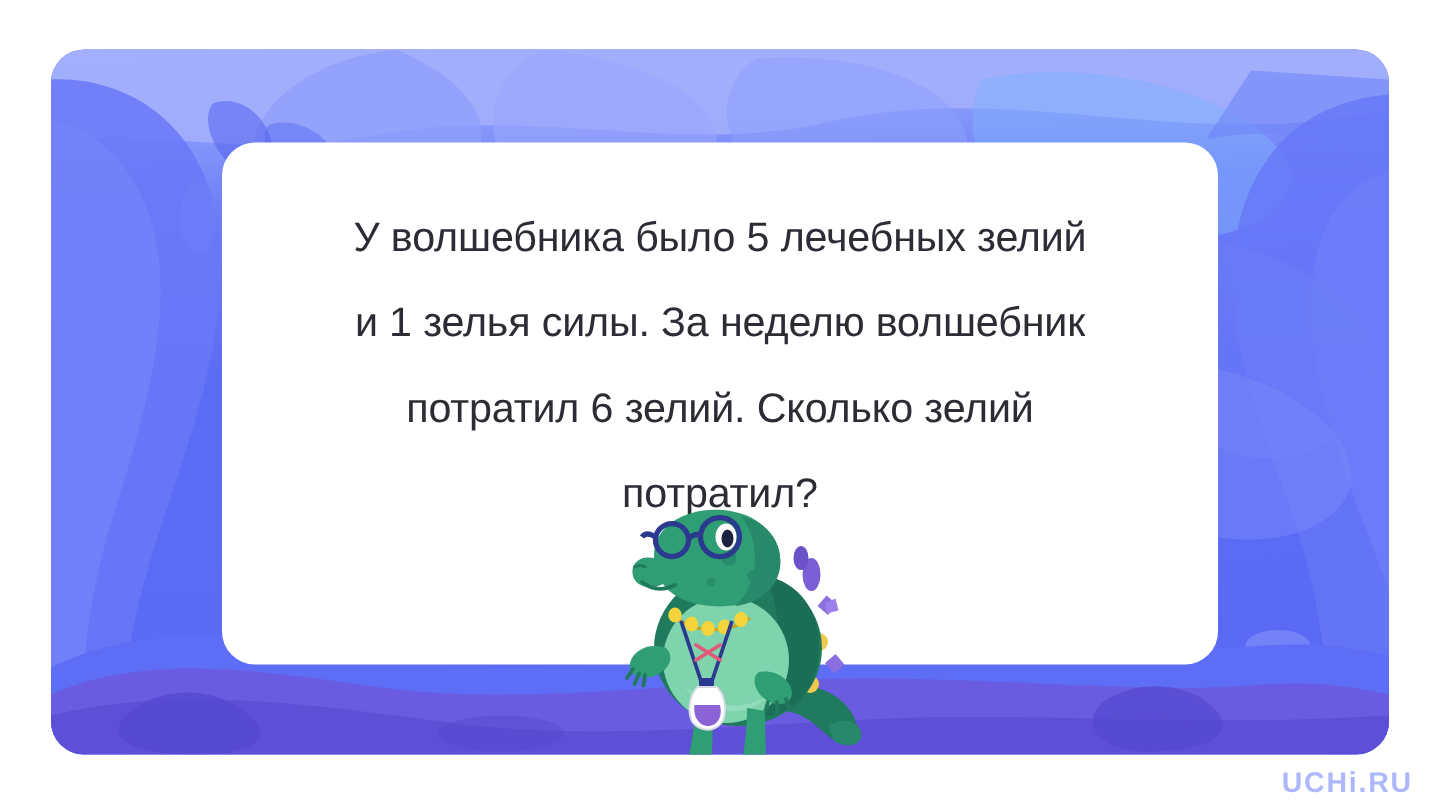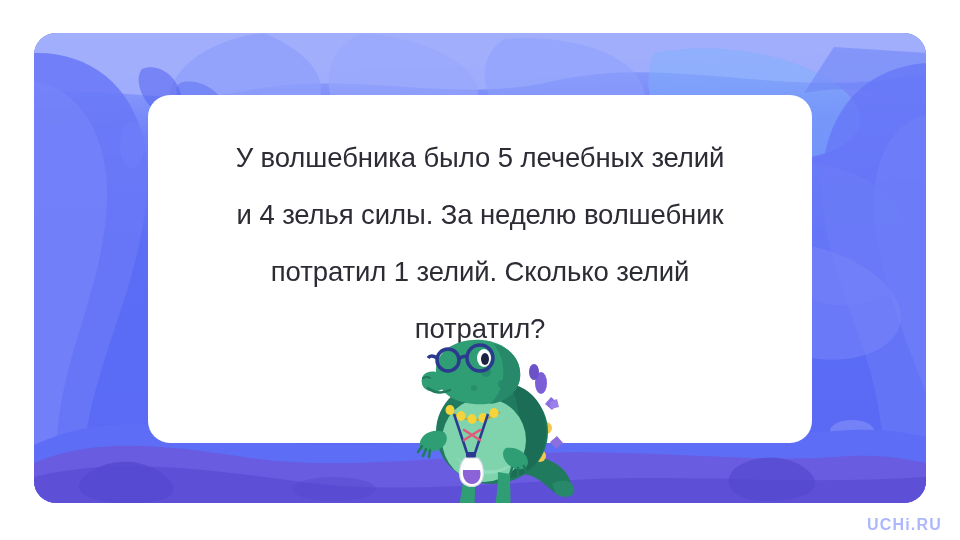--- a/index.html
+++ b/index.html
@@ -82,21 +82,21 @@
     height: 185px;
     pointer-events: none;
   }
   .character svg { display: block; width: 100%; height: 100%; }
 
   
   .logo {
     position: absolute;
     right: 18px;
     bottom: 6px;
-    font-size: 16px;
+    font-size: 19px;
     letter-spacing: 1.2px;
     color: #a9b4fb;
     font-family: "Liberation Sans", sans-serif;
     font-weight: 700;
     opacity: 0.95;
   }
 </style>
 </head>
 <body>
 
@@ -160,22 +160,22 @@
 
         <path d="M48 446 C72 422 112 424 134 446 C150 462 130 470 96 470 C62 470 36 462 48 446 Z" fill="#5449cf" opacity="0.8"></path>
         <path d="M700 436 C724 418 762 422 778 442 C790 458 766 468 732 468 C700 468 686 452 700 436 Z" fill="#5449cf" opacity="0.7"></path>
         <ellipse cx="300" cy="456" rx="42" ry="12" fill="#5449cf" opacity="0.45"></ellipse>
       </g>
     </svg>
 
     <div class="question-card">
       <div class="question-text">
         <div>У волшебника было 5 лечебных зелий</div>
-        <div>и 4 зелья силы. За неделю волшебник</div>
-        <div>потратил 1 зелий. Сколько зелий</div>
+        <div>и 1 зелья силы. За неделю волшебник</div>
+        <div>потратил 6 зелий. Сколько зелий</div>
         <div>потратил?</div>
       </div>
     </div>
 
     <div class="character">
       <svg viewBox="0 0 180 185">
 
         <path d="M104 120 C130 118 150 128 156 144 C160 156 150 162 140 156 C132 150 124 140 110 138 Z" fill="#1f7a5e"></path>
         <path d="M138 148 C148 142 158 144 160 152 C162 160 152 164 142 158 Z" fill="#27896a"></path>
 

